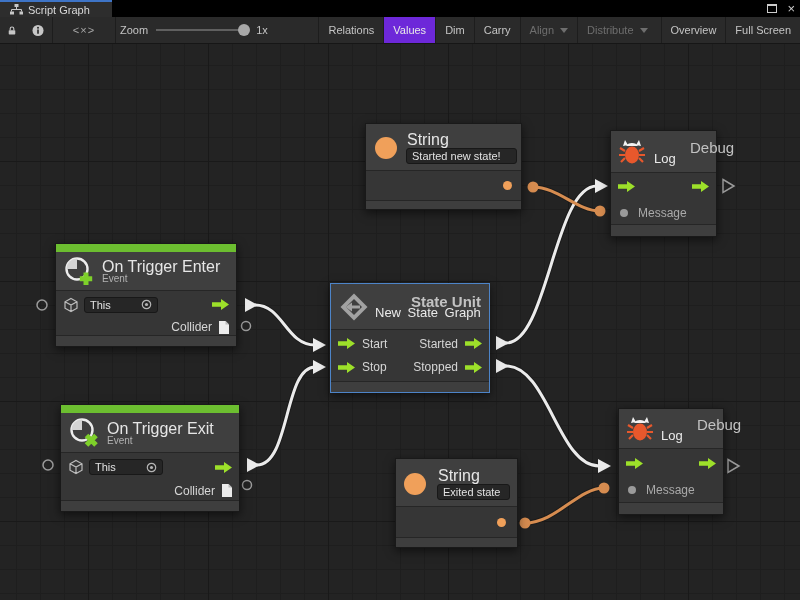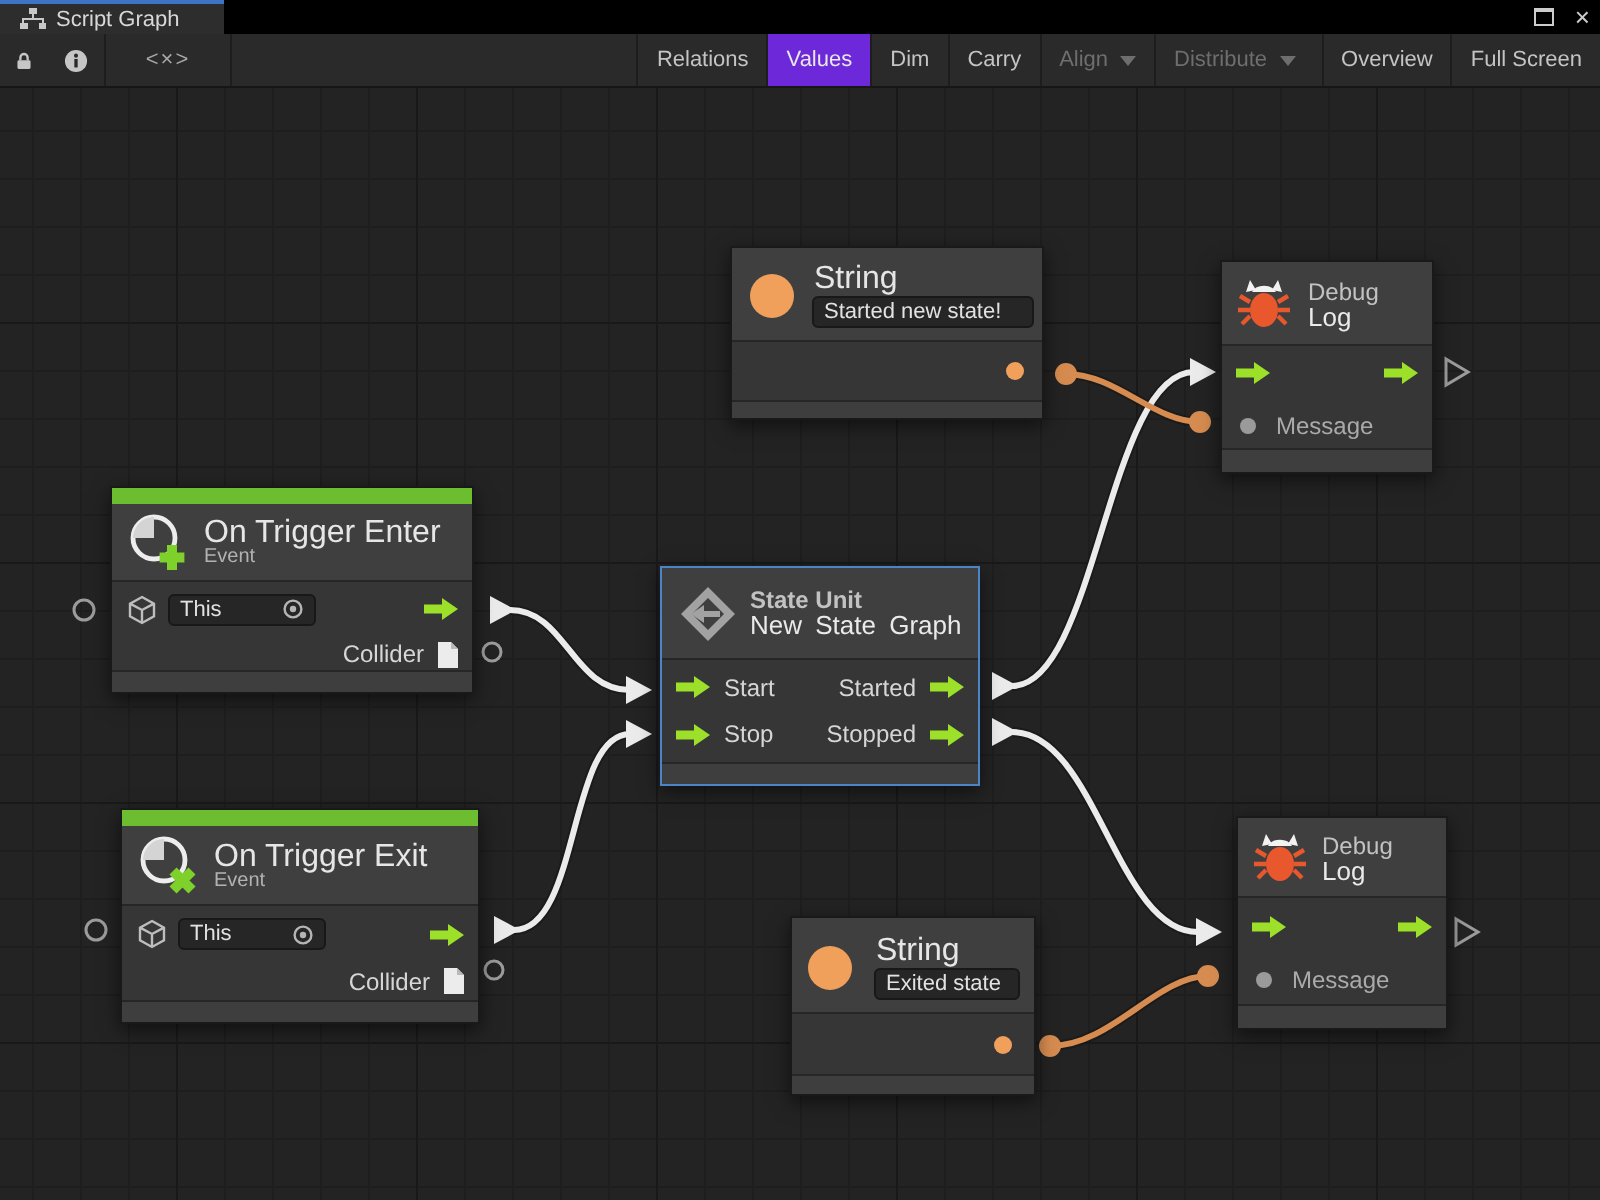--- a/index.html
+++ b/index.html
@@ -49,21 +49,21 @@
     background-position:0 117px,88px 0,0 21px,16px 0; }
   .wires { position:absolute; left:0; top:0; z-index:1; }
 
   
   .node { position:absolute; z-index:2; background:#363636; border:1px solid #191919;
     box-shadow:0 3px 9px rgba(0,0,0,.55); color:#dcdcdc; }
   .node.selected { border:1px solid #4d84c8; }
   .node-footer { position:absolute; left:0; right:0; bottom:0; background:#3e3e3e;
     border-top:1px solid #262626; }
   .hdr { background:#3f3f3f; border-bottom:1px solid #262626; position:relative; }
-  .kicker { font-size:12px; color:#c2c2c2; }
+  .kicker { font-size:15px; color:#c2c2c2;margin-left:36px; }
   .ntitle { font-size:16px; color:#e6e6e6; }
   .btitle { font-size:13px; color:#eaeaea; word-spacing:3px; }
   .nsub { font-size:10px; color:#b2b2b2; }
   .colorbar { height:8px; background:#6cbe30; }
 
   .field { background:#262626; border:1px solid #181818; border-radius:3px; height:16px;
     display:flex; align-items:center; padding:0 5px; font-size:11px; color:#e2e2e2; }
   .row { display:flex; align-items:center; }
   .port-label { font-size:12px; color:#d6d6d6; }
   .muted { color:#aaaaaa; }
@@ -105,20 +105,27 @@
   <div class="tbtn" style="width:28px">
     <svg width="13" height="13" viewBox="0 0 13 13">
       <circle cx="6.5" cy="6.5" r="6" fill="#c6c6c6"></circle>
       <circle cx="6.5" cy="3.6" r="1.1" fill="#2a2a2a"></circle>
       <rect x="5.6" y="5.4" width="1.8" height="4.6" fill="#2a2a2a"></rect>
     </svg>
   </div>
   <div class="tsep"></div>
   <div class="tbtn code-toggle">&lt;×&gt;</div>
   <div class="tsep"></div>
+  <div class="zoom-group">
+    <span>Zoom</span>
+    <span class="slider-track">
+      <span class="slider-knob"></span>
+    </span>
+    <span>1x</span>
+  </div>
   <div class="right-group">
     <div class="vbtn">
         <span>Relations</span>
       </div>
     <div class="vbtn active">
         <span>Values</span>
       </div>
     <div class="vbtn">
         <span>Dim</span>
       </div>

